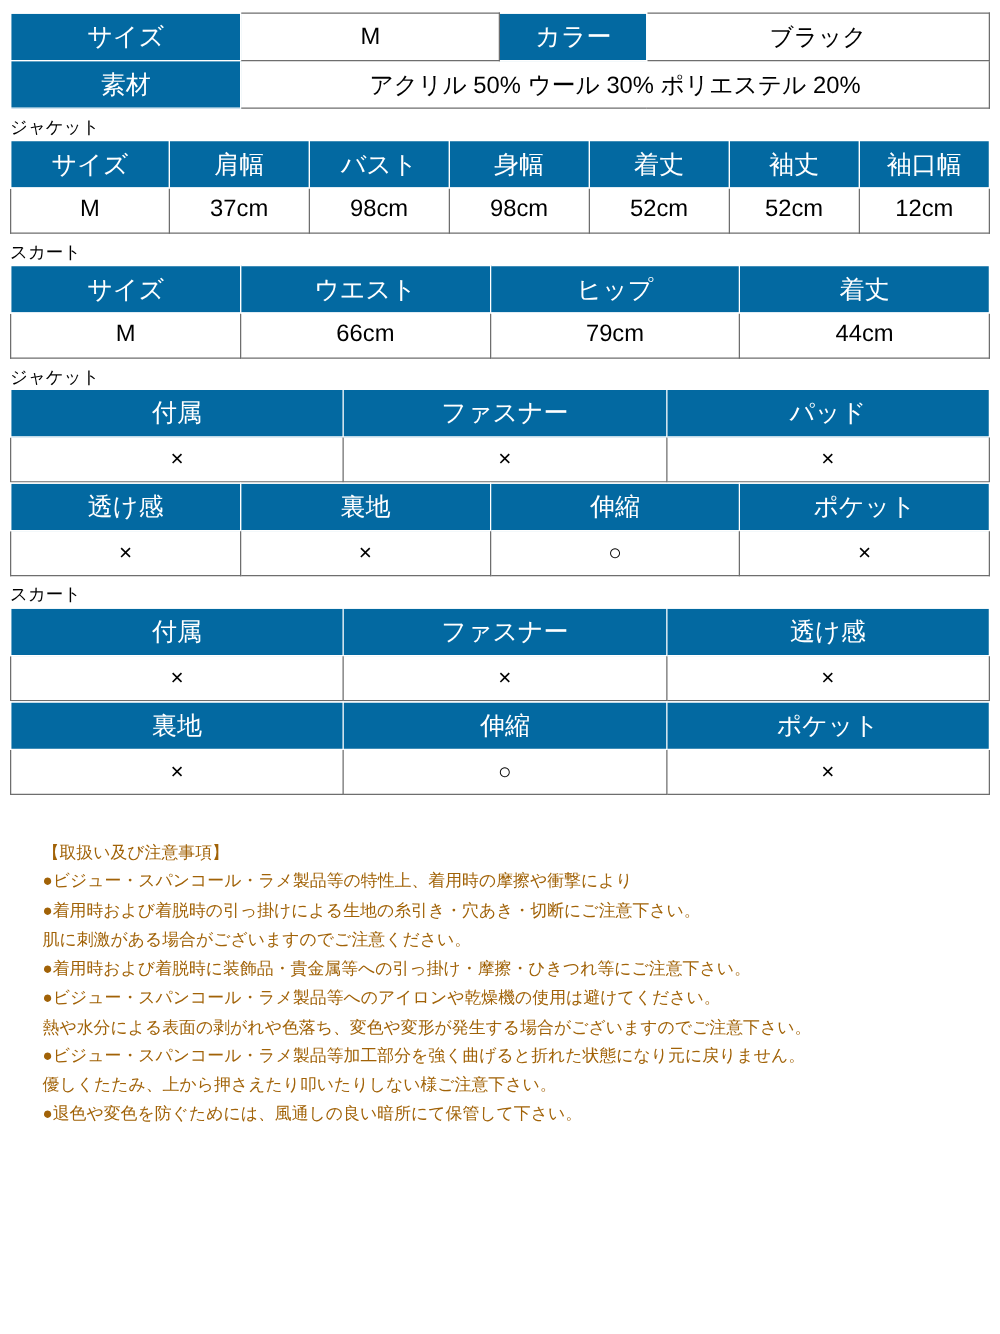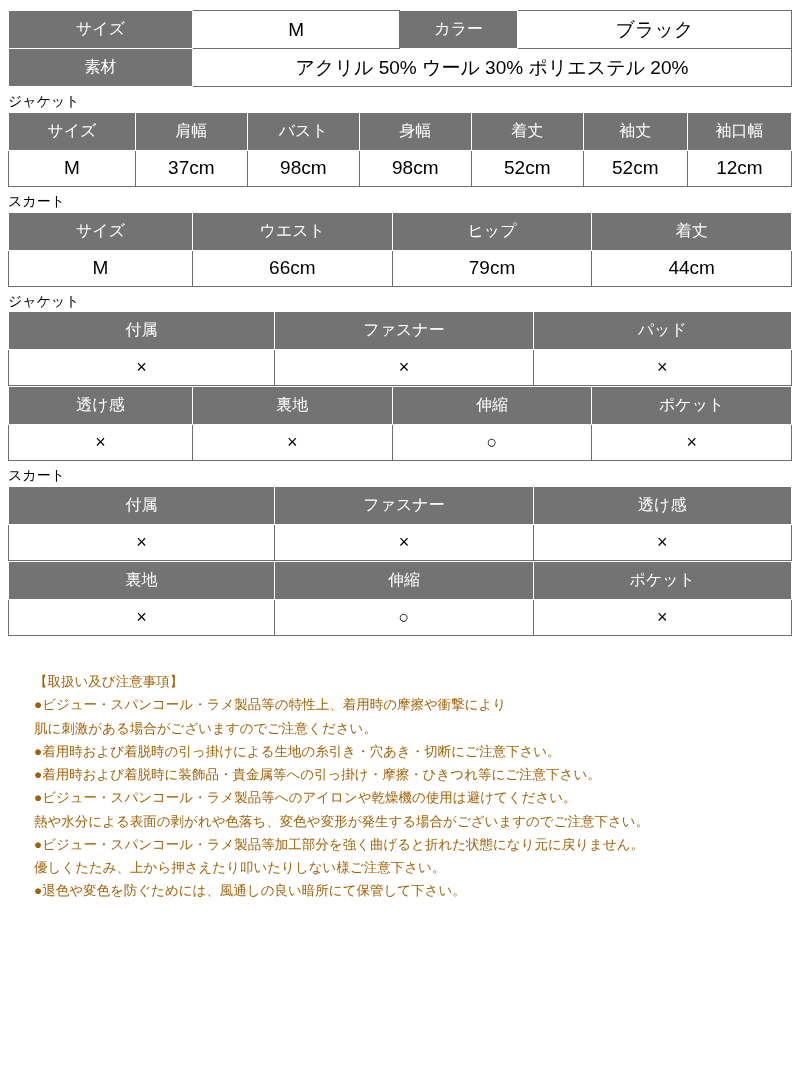--- a/index.html
+++ b/index.html
@@ -26,23 +26,23 @@
     table-layout: fixed;
   }
   td, th {
     border: 1px solid #ffffff;
     text-align: center;
     vertical-align: middle;
     font-weight: normal;
     padding: 0;
   }
   .hdr {
-    background: #737373;
+    background: #0369a1;
     color: #ffffff;
-    font-size: 16px;
+    font-size: 20px;
     height: 38px;
     border: 1px solid #ffffff;
   }
   .val {
     background: #ffffff;
     color: #000000;
     font-size: 19px;
     height: 36px;
     border: 1px solid #6e6e6e;
   }
@@ -187,22 +187,22 @@
       <td class="val mark">×</td>
       <td class="val mark">○</td>
       <td class="val mark">×</td>
     </tr>
   </tbody>
     </table>
 
   <div class="notes">
     <div>【取扱い及び注意事項】</div>
     <div>●ビジュー・スパンコール・ラメ製品等の特性上、着用時の摩擦や衝撃により</div>
+    <div>●着用時および着脱時の引っ掛けによる生地の糸引き・穴あき・切断にご注意下さい。</div>
     <div>肌に刺激がある場合がございますのでご注意ください。</div>
-    <div>●着用時および着脱時の引っ掛けによる生地の糸引き・穴あき・切断にご注意下さい。</div>
     <div>●着用時および着脱時に装飾品・貴金属等への引っ掛け・摩擦・ひきつれ等にご注意下さい。</div>
     <div>●ビジュー・スパンコール・ラメ製品等へのアイロンや乾燥機の使用は避けてください。</div>
     <div>熱や水分による表面の剥がれや色落ち、変色や変形が発生する場合がございますのでご注意下さい。</div>
     <div>●ビジュー・スパンコール・ラメ製品等加工部分を強く曲げると折れた状態になり元に戻りません。</div>
     <div>優しくたたみ、上から押さえたり叩いたりしない様ご注意下さい。</div>
     <div>●退色や変色を防ぐためには、風通しの良い暗所にて保管して下さい。</div>
   </div>
 
 </div>
 

